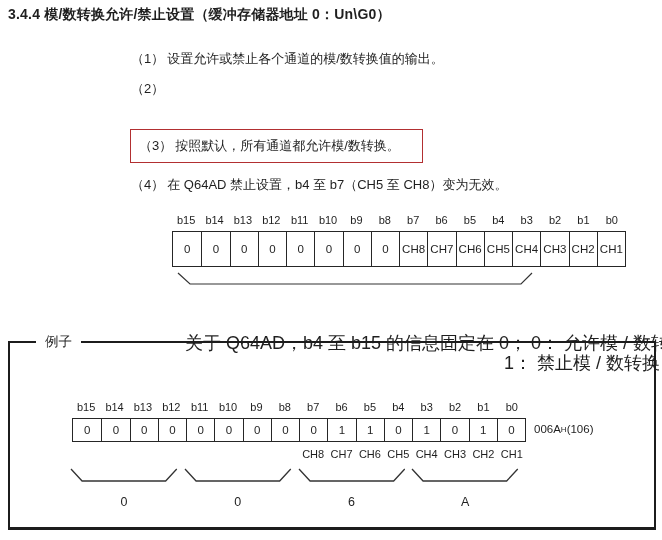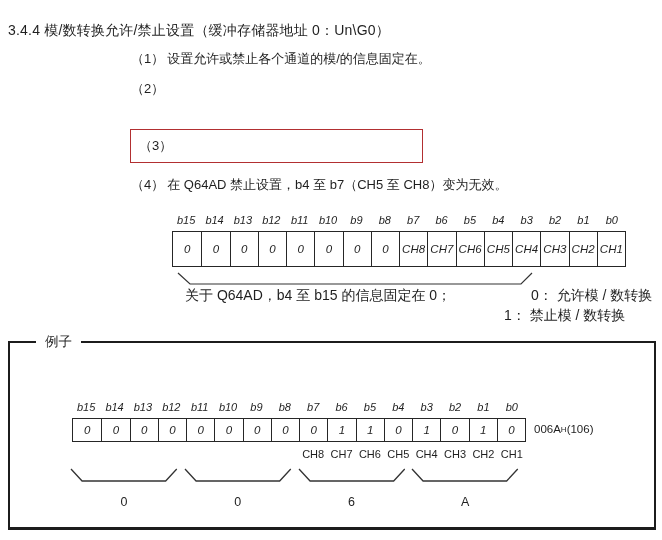--- a/index.html
+++ b/index.html
@@ -3,46 +3,46 @@
 <meta charset="utf-8">
 <style>
   * { box-sizing: border-box; }
   html, body { margin:0; padding:0; }
   body {
     width:662px; height:540px; background:#ffffff;
     font-family:"Liberation Sans", sans-serif; color:#1f1f1f;
   }
   #page { position:relative; width:662px; height:540px; background:#fff; overflow:hidden; }
 
-  .doc-title { position:absolute; left:8px; top:22px; font-size:14px; font-weight:normal; letter-spacing:0.2px; }
+  .doc-title { position:absolute; left:8px; top:6px; font-size:14px; font-weight:bold; letter-spacing:0.2px; }
 
   .item { position:absolute; left:131px; font-size:13px; display:flex; line-height:19px; }
   .inum { margin-right:3px; white-space:nowrap; }
 
   .hl-box {
     position:absolute; left:130px; top:129px; width:293px; height:34px;
     border:1.5px solid #b22f31; display:flex; align-items:center; padding-left:8px;
     font-size:13px;
   }
 
   
-  .bitgrid { display:grid; grid-template-columns:repeat(16,1fr);font-style:italic; }
+  .bitgrid { display:grid; grid-template-columns:repeat(16,1fr); }
   .bithead { font-size:11px; text-align:center; margin-bottom:3px; height:14px; }
   .bitrow  { border:1.3px solid #262626; }
   .bcell {
     border-left:1px solid #262626; display:flex; align-items:center; justify-content:center;
     font-size:11.5px;
   }
   .bcell:first-child { border-left:none; }
 
   #diagram1 { position:absolute; left:172px; top:214px; width:454px; }
   #diagram1 .bitrow { height:36px; }
 
   .brace-big { position:absolute; left:176px; top:271px; }
-  .note { position:absolute; font-size:14px; white-space:nowrap; }
+  .note { position:absolute; font-size:18px; white-space:nowrap;margin-top:44px; }
 
   
   #example-box {
     position:absolute; left:8px; top:341px; width:648px; height:189px;
     border:2px solid #1c1c1c; border-bottom-width:3px;
   }
   #example-title {
     position:absolute; left:26px; top:-10px; background:#ffffff; padding:0 9px;
     font-size:13.5px;
   }
@@ -65,31 +65,32 @@
 </style>
 </head>
 <body>
 
 <div id="page">
 
   <div class="doc-title">3.4.4 模/数转换允许/禁止设置（缓冲存储器地址 0：Un\G0）</div>
 
   <div class="item" style="top:49px">
     <span class="inum">（1）</span>
-    <span>设置允许或禁止各个通道的模/的信息固定在。</span>
+    <span>设置允许或禁止各个通道的模/数转换值的输出。</span>
   </div>
 
   <div class="item" style="top:79px">
     <span class="inum">（2）</span>
     <span>
     </span>
   </div>
 
   <div class="hl-box" style="border-color: rgb(178, 47, 49);">
     <span class="inum">（3）</span>
+    <span>按照默认，所有通道都允许模/数转换。</span>
   </div>
 
   <div class="item" style="top:175px">
     <span class="inum">（4）</span>
     <span>在 Q64AD 禁止设置，b4 至 b7（CH5 至 CH8）变为无效。</span>
   </div>
 
   <div id="diagram1">
     <div class="bitgrid bithead">
       <div>b15</div>

